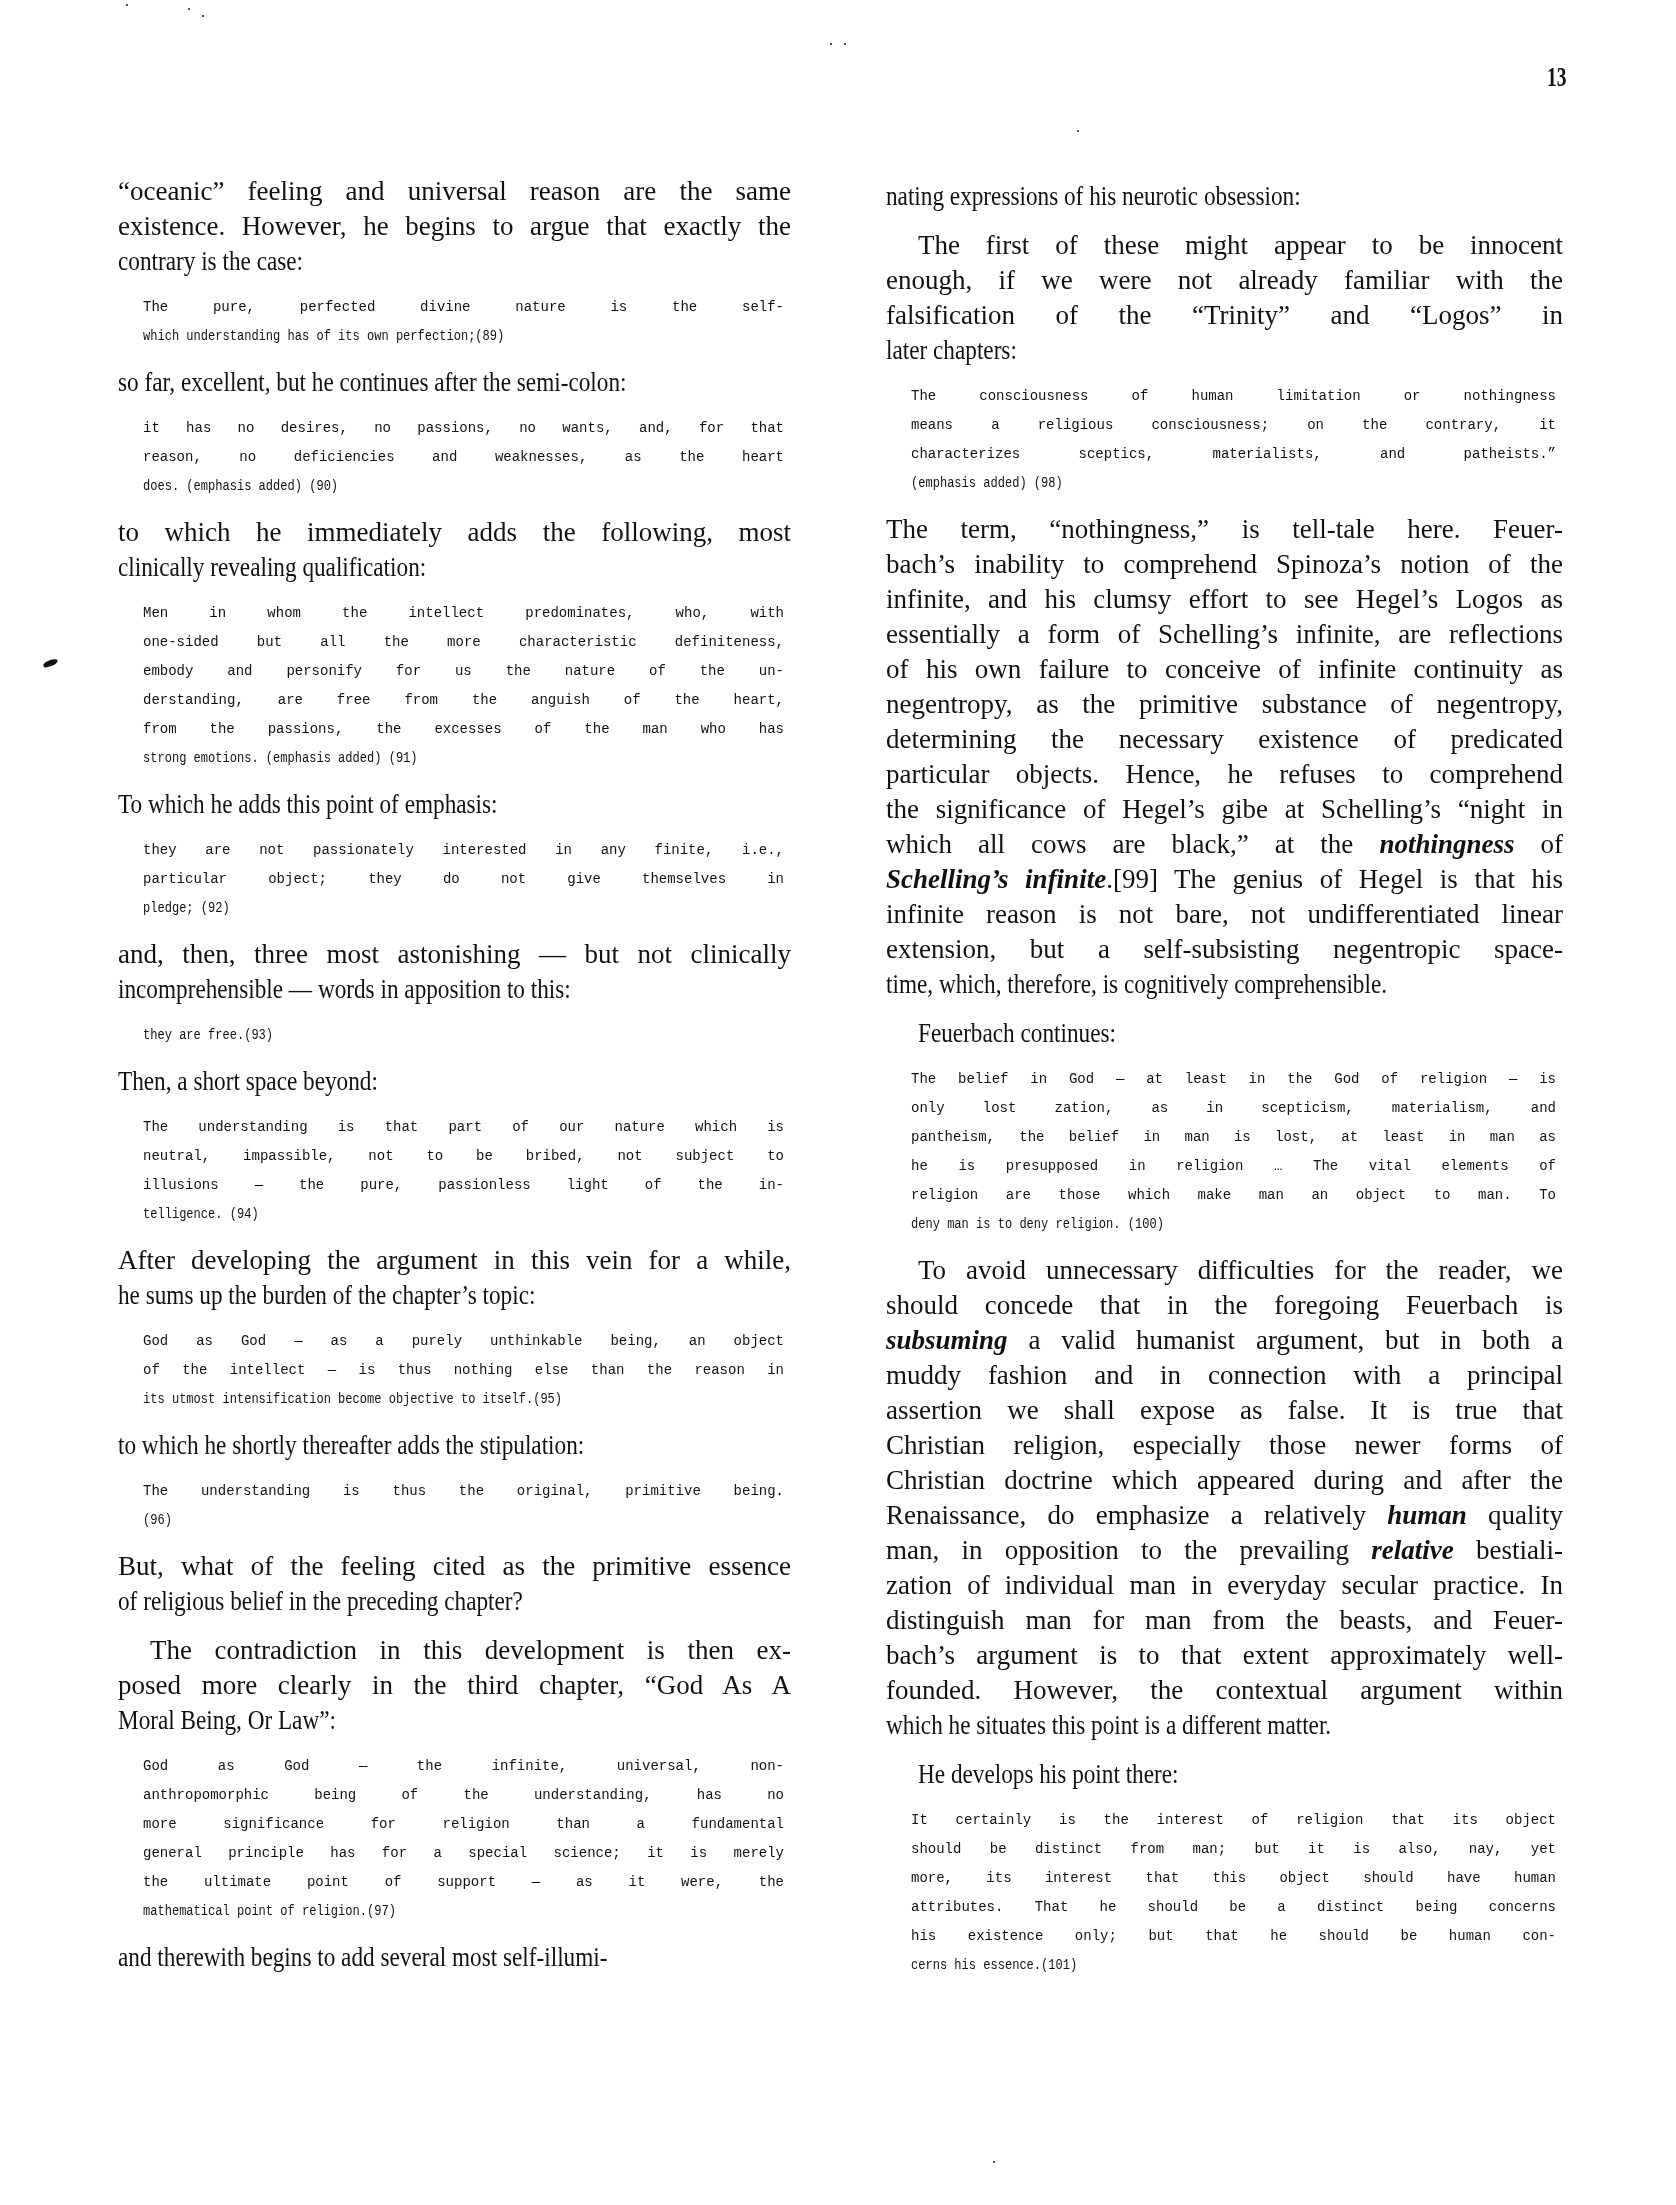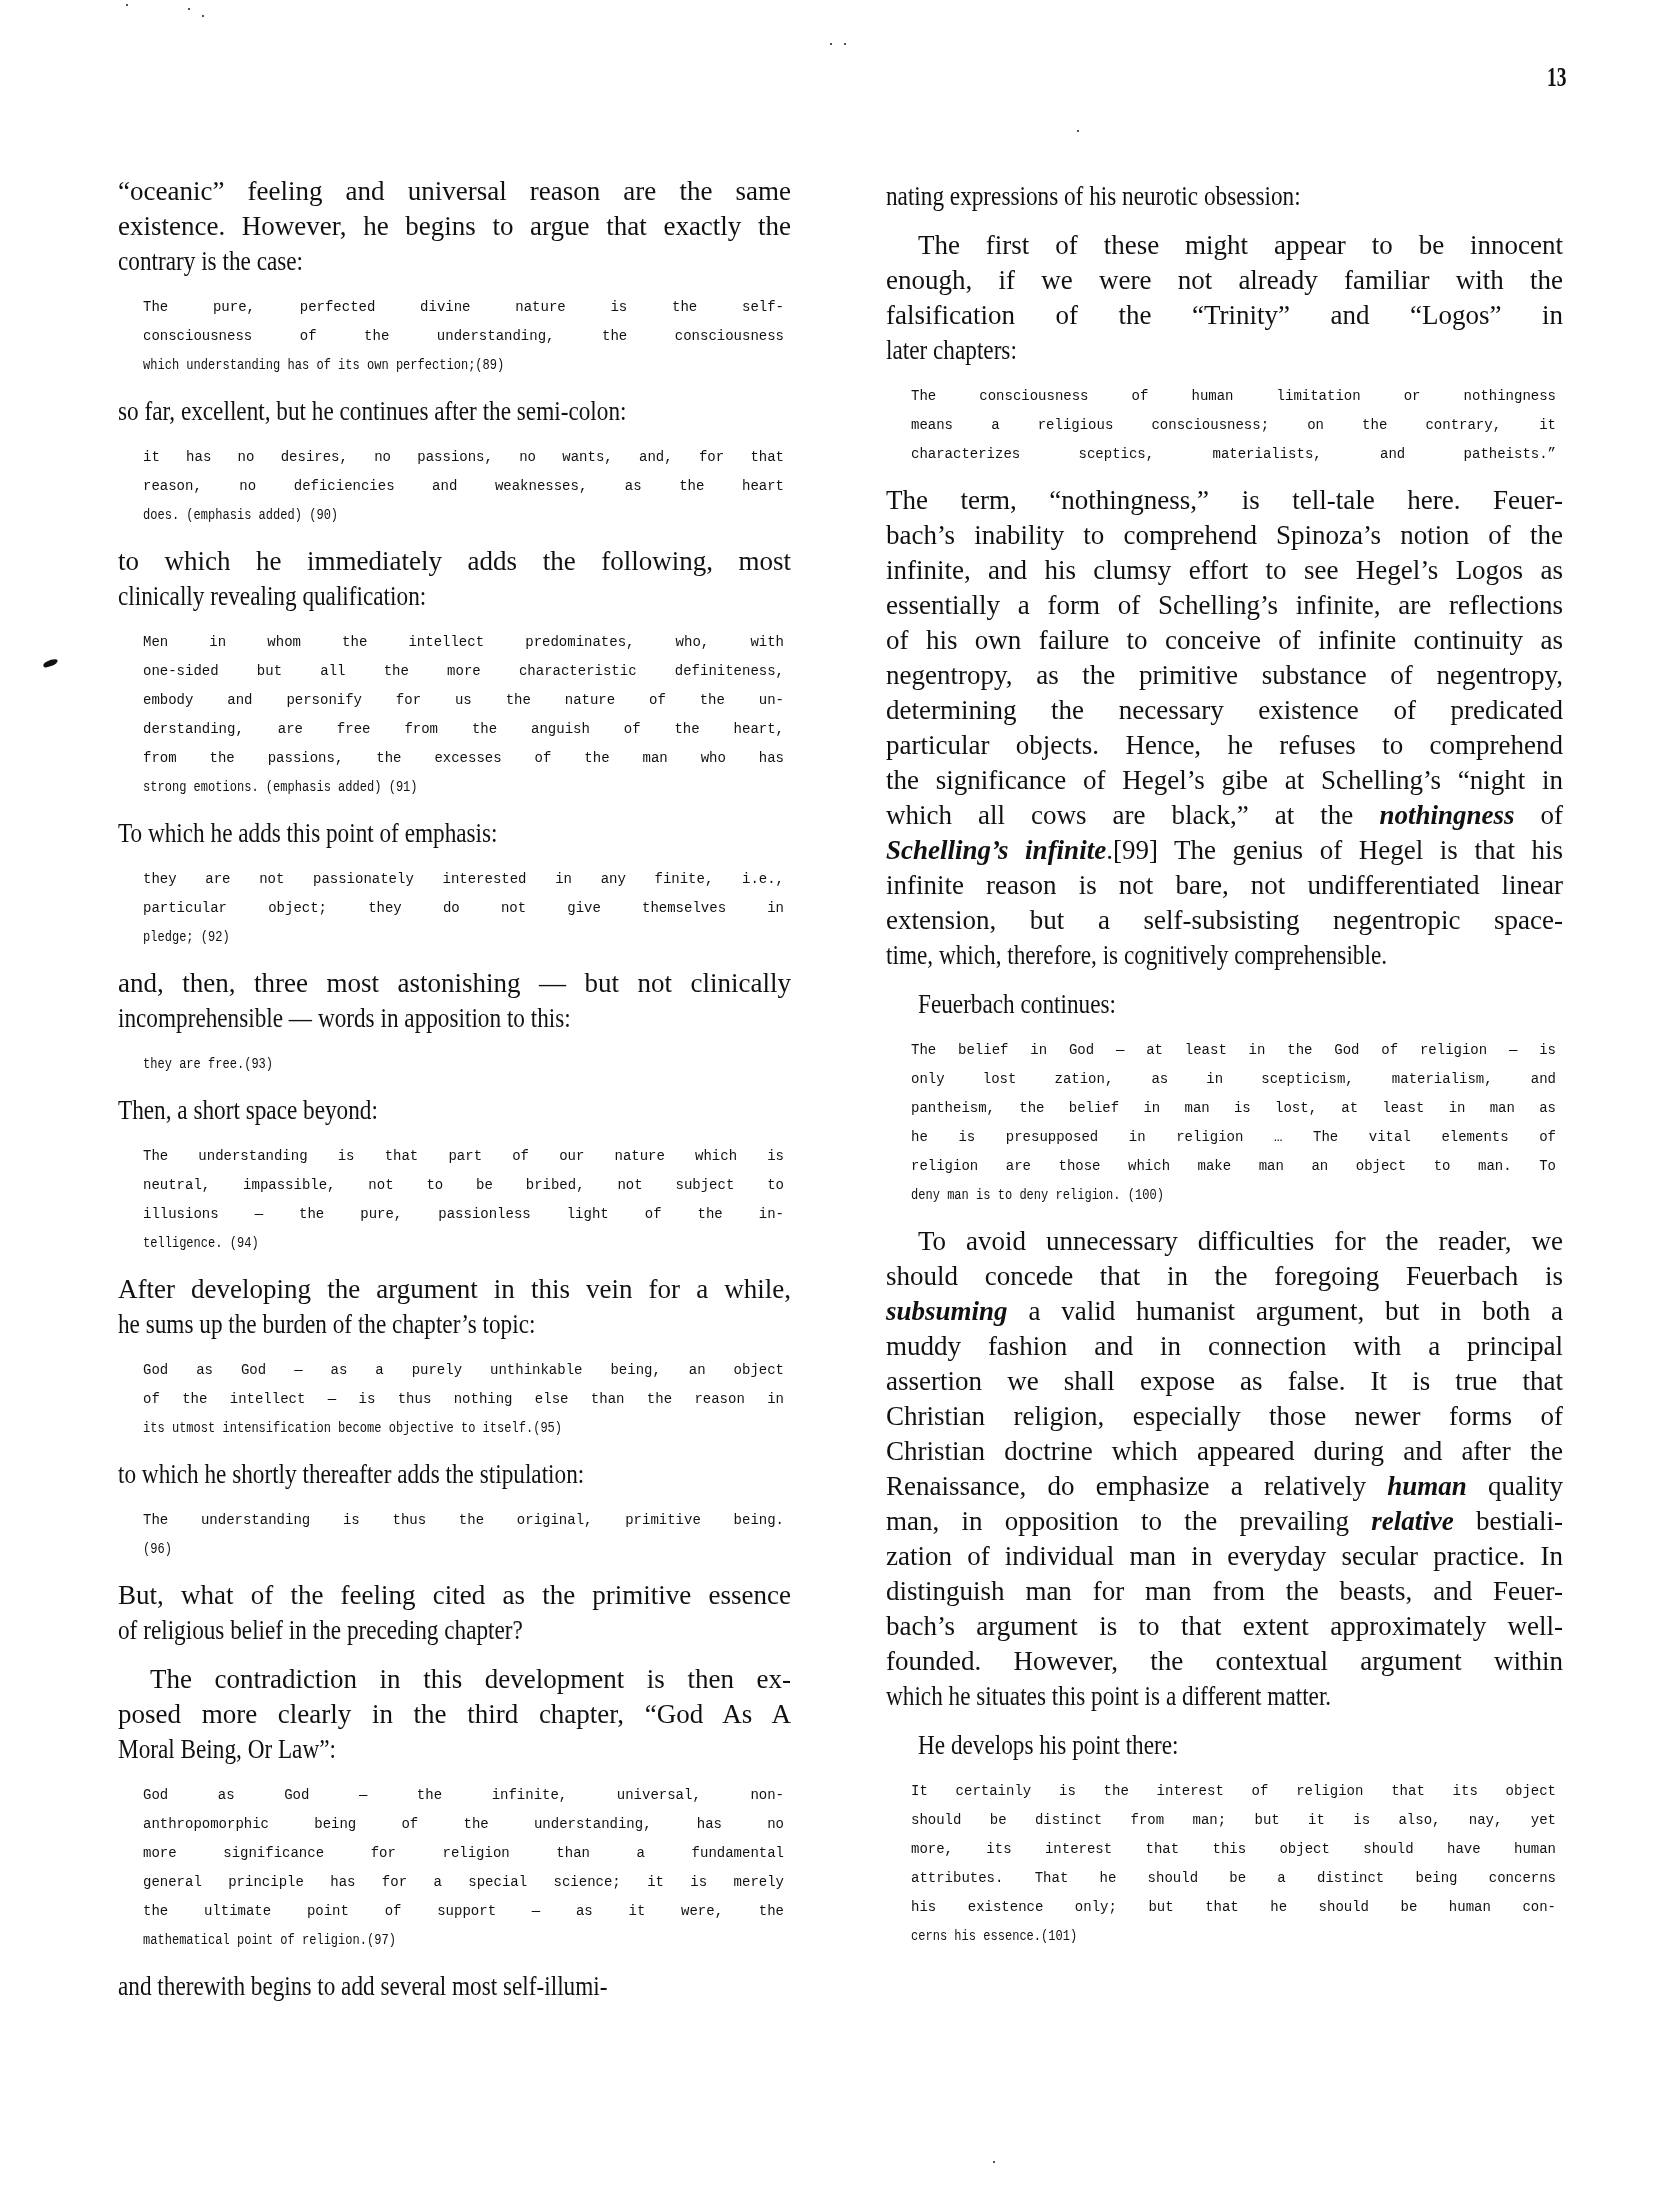--- a/index.html
+++ b/index.html
@@ -48,21 +48,20 @@
 <div class="margin-mark"></div>
 
 <div class="column col-left">
     <div class="para">
       <span class="line">“oceanic” feeling and universal reason are the same</span>
       <span class="line">existence. However, he begins to argue that exactly the</span>
       <span class="line last"><span class="inner" style="transform: scaleX(0.86);">contrary is the case:</span></span>
     </div>
     <div class="quote">
       <span class="line">The pure, perfected divine nature is the self-</span>
-      <span class="line">consciousness of the understanding, the consciousness</span>
       <span class="line last"><span class="inner" style="transform: scaleX(0.86);">which understanding has of its own perfection;(89)</span></span>
     </div>
     <div class="para">
       <span class="line last"><span class="inner" style="transform: scaleX(0.86);">so far, excellent, but he continues after the semi-colon:</span></span>
     </div>
     <div class="quote">
       <span class="line">it has no desires, no passions, no wants, and, for that</span>
       <span class="line">reason, no deficiencies and weaknesses, as the heart</span>
       <span class="line last"><span class="inner" style="transform: scaleX(0.86);">does. (emphasis added) (90)</span></span>
     </div>
@@ -146,20 +145,21 @@
     <div class="para">
       <span class="line indent">The first of these might appear to be innocent</span>
       <span class="line">enough, if we were not already familiar with the</span>
       <span class="line">falsification of the “Trinity” and “Logos” in</span>
       <span class="line last"><span class="inner" style="transform: scaleX(0.86);">later chapters:</span></span>
     </div>
     <div class="quote">
       <span class="line">The consciousness of human limitation or nothingness</span>
       <span class="line">means a religious consciousness; on the contrary, it</span>
       <span class="line">characterizes sceptics, materialists, and patheists.”</span>
+      <span class="line last"><span class="inner" style="transform: scaleX(0.86);">(emphasis added) (98)</span></span>
     </div>
     <div class="para">
       <span class="line">The term, “nothingness,” is tell-tale here. Feuer-</span>
       <span class="line">bach’s inability to comprehend Spinoza’s notion of the</span>
       <span class="line">infinite, and his clumsy effort to see Hegel’s Logos as</span>
       <span class="line">essentially a form of Schelling’s infinite, are reflections</span>
       <span class="line">of his own failure to conceive of infinite continuity as</span>
       <span class="line">negentropy, as the primitive substance of negentropy,</span>
       <span class="line">determining the necessary existence of predicated</span>
       <span class="line">particular objects. Hence, he refuses to comprehend</span>

